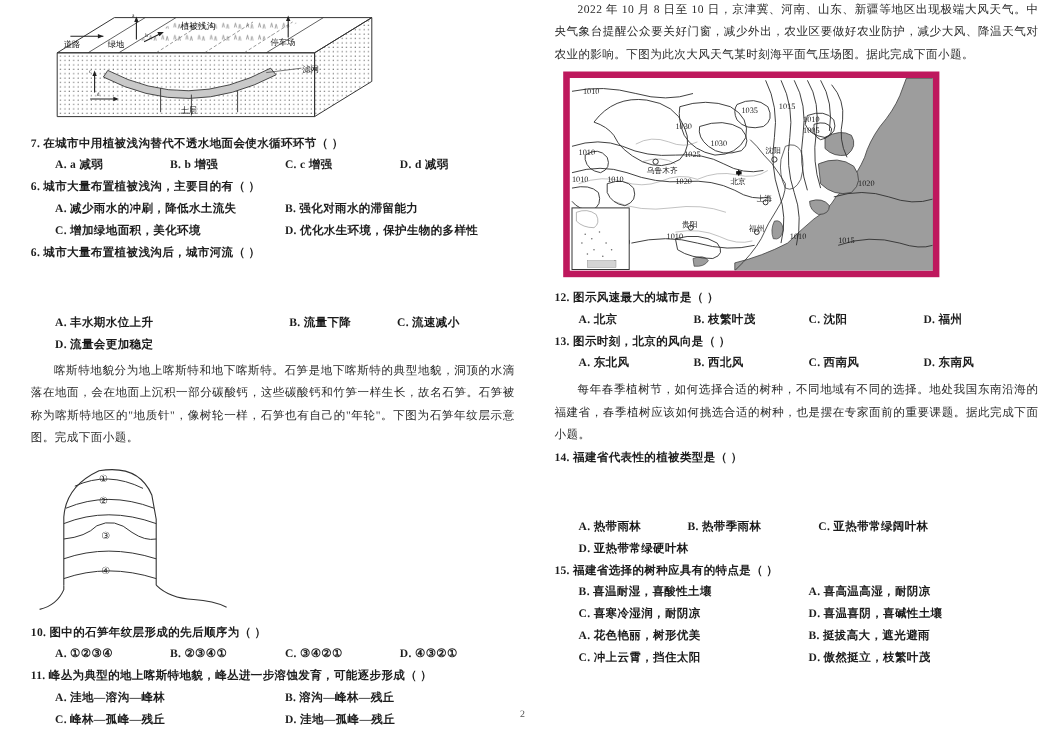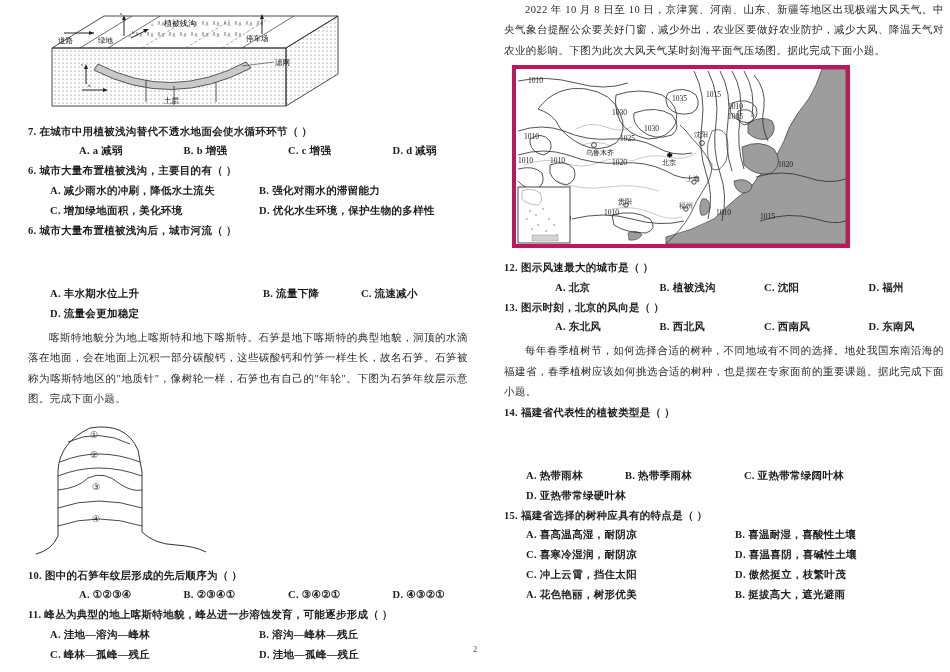--- a/index.html
+++ b/index.html
@@ -45,39 +45,39 @@
   .opts {
     display: flex;
     font-size: 10.5px;
     line-height: 1.9;
     letter-spacing: 0.3px;
     padding-left: 22px;
     color: #1d1d1d;
     font-weight: 600;
   }
   .opts > span { display: inline-block; }
-  .o4 > span { width: 25%; margin-left: 29px; }
+  .o4 > span { width: 25%; }
   .o2 > span { width: 50%; }
   .opt-free { padding-left: 22px; font-size: 10.5px; line-height:1.9; letter-spacing:.3px; font-weight:600;margin-top:44px;}
   .opt-free span { display:inline-block; }
 
   .fig { position: relative; }
 
   
   #fig-swale { width: 300px; height: 112px; margin: 6px 0 4px 18px; }
   #fig-swale svg { display: block; }
 
   
   #fig-stal { width: 250px; height: 150px; margin: 4px 0 2px 6px; }
 
   
   #fig-map {
     width: 330px; height: 175px;
     margin: 4px 0 4px 8px;
-    border: 4px solid #be185d;
+    border: 6px solid #be185d;
     position: relative;
     background: #fff;
     overflow: hidden;
   }
   #fig-map svg { display:block; }
 
   #page-number {
     position: absolute;
     left: 0; right: 0;
     bottom: 18px;
@@ -364,21 +364,21 @@
         </g>
       </svg>
 
     </div>
 
     <div class="spacer6"></div>
 
     <div class="qline">12. 图示风速最大的城市是（   ）</div>
     <div class="opts o4">
       <span>A.  北京</span>
-      <span>B.  植被浅沟</span>
+      <span>B.  枝繁叶茂</span>
       <span>C.  沈阳</span>
       <span>D.  福州</span>
     </div>
 
     <div class="qline">13. 图示时刻，北京的风向是（   ）</div>
     <div class="opts o4">
       <span>A.  东北风</span>
       <span>B.  西北风</span>
       <span>C.  西南风</span>
       <span>D.  东南风</span>
@@ -390,32 +390,32 @@
     <div class="qline">14. 福建省代表性的植被类型是（   ）</div>
     <div class="opt-free">
       <span style="width:96px">A.  热带雨林</span>
       <span style="width:116px">B.  热带季雨林</span>
       <span style="width:122px">C.  亚热带常绿阔叶林</span>
       <span>D.  亚热带常绿硬叶林</span>
     </div>
 
     <div class="qline">15. 福建省选择的树种应具有的特点是（   ）</div>
     <div class="opts o2">
+      <span>B.  喜温耐湿，喜酸性土壤</span>
       <span>A.  喜高温高湿，耐阴凉</span>
-      <span>B.  喜温耐湿，喜酸性土壤</span>
     </div>
     <div class="opts o2">
       <span>C.  喜寒冷湿润，耐阴凉</span>
       <span>D.  喜温喜阴，喜碱性土壤</span>
     </div>
 
     <div class="opts o2">
+      <span>A.  花色艳丽，树形优美</span>
+      <span>B.  挺拔高大，遮光避雨</span>
+    </div>
+    <div class="opts o2">
       <span>C.  冲上云霄，挡住太阳</span>
       <span>D.  傲然挺立，枝繁叶茂</span>
     </div>
-    <div class="opts o2">
-      <span>A.  花色艳丽，树形优美</span>
-      <span>B.  挺拔高大，遮光避雨</span>
-    </div>
   </div>
 
   <div id="page-number">2</div>
 </div>
 
 </body></html>

